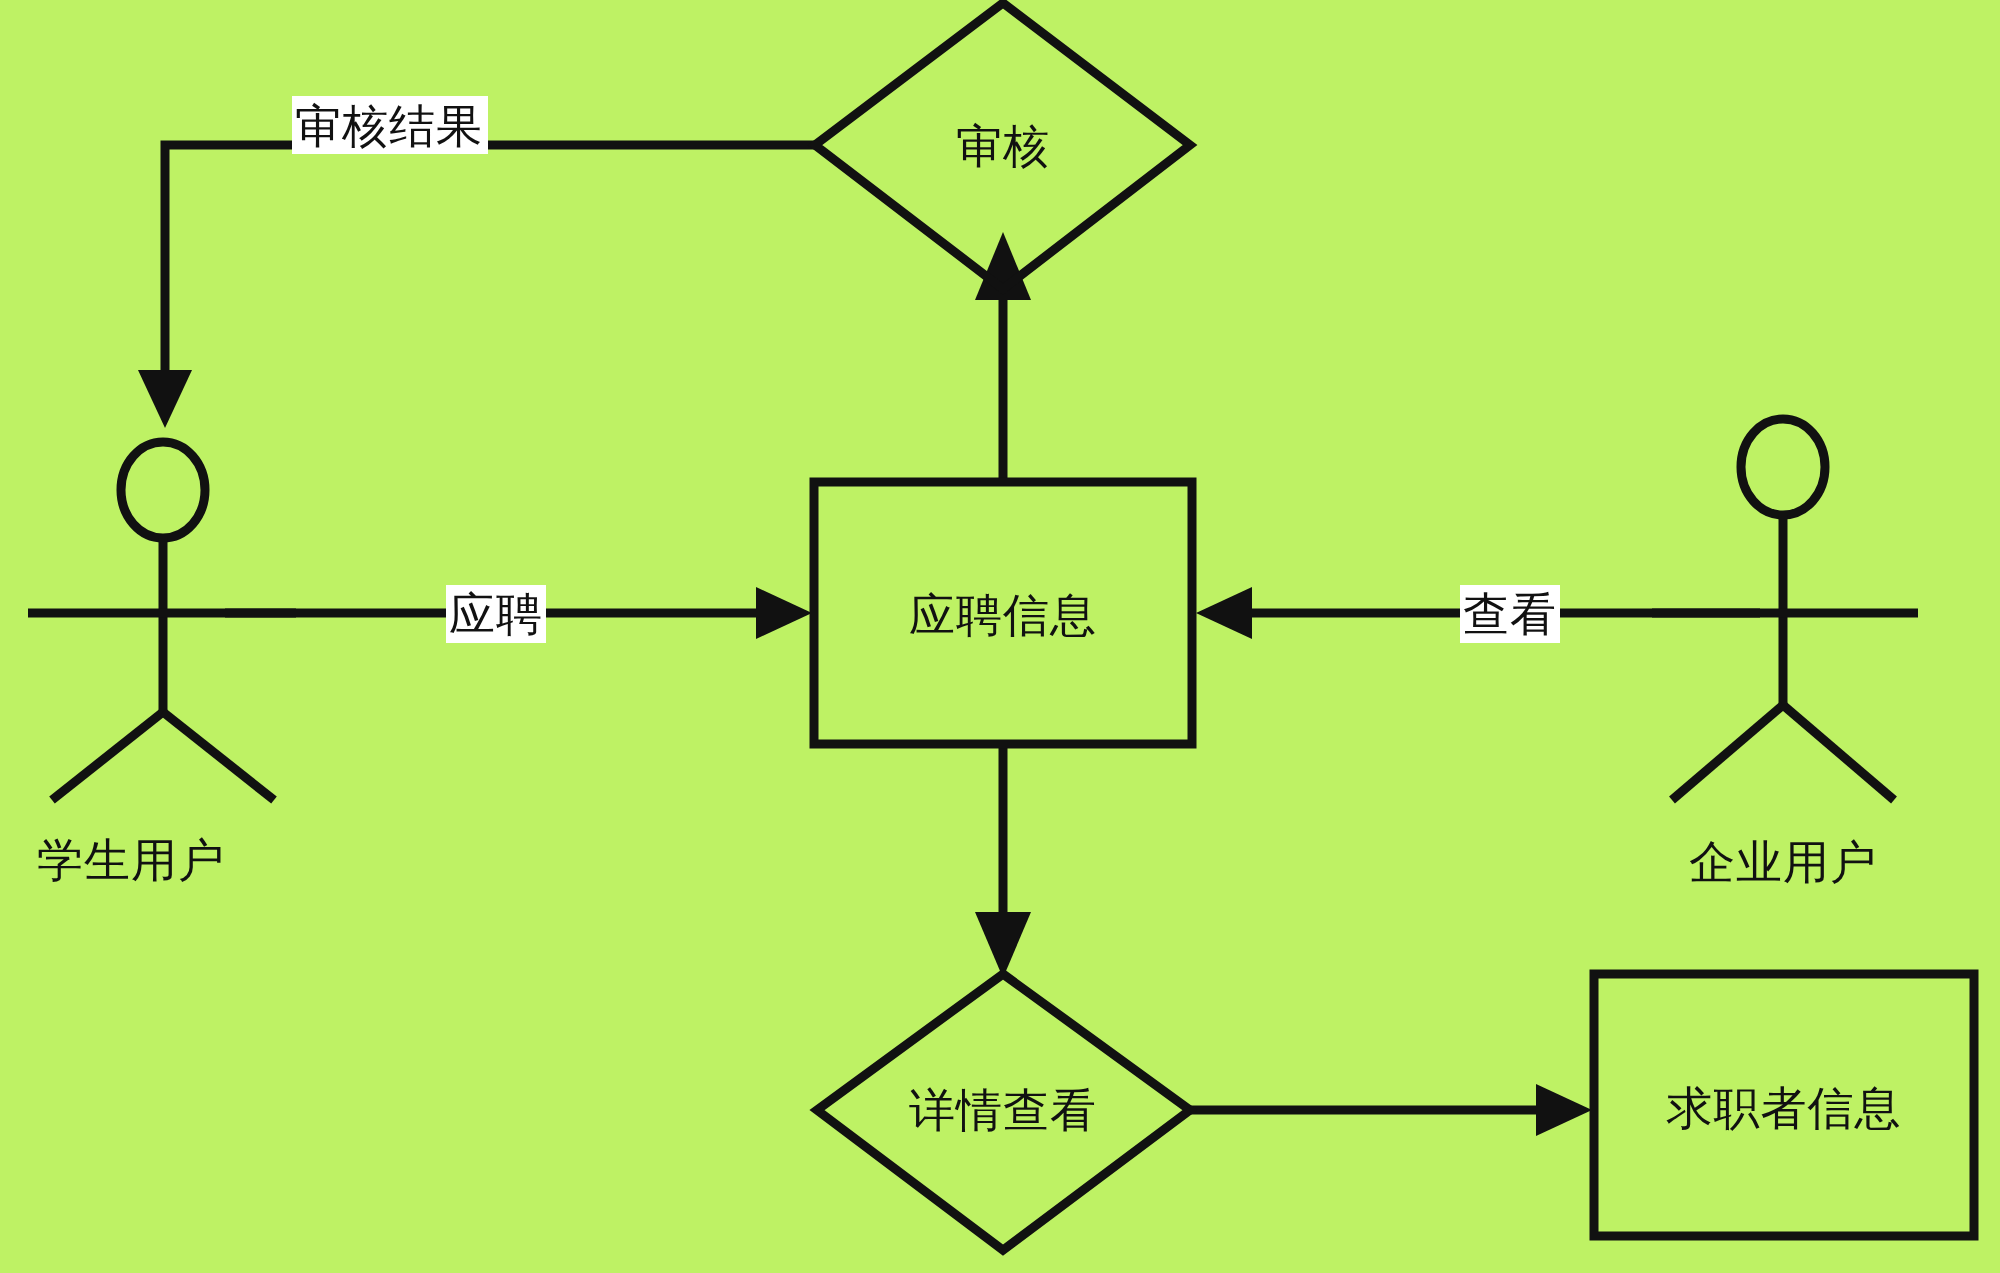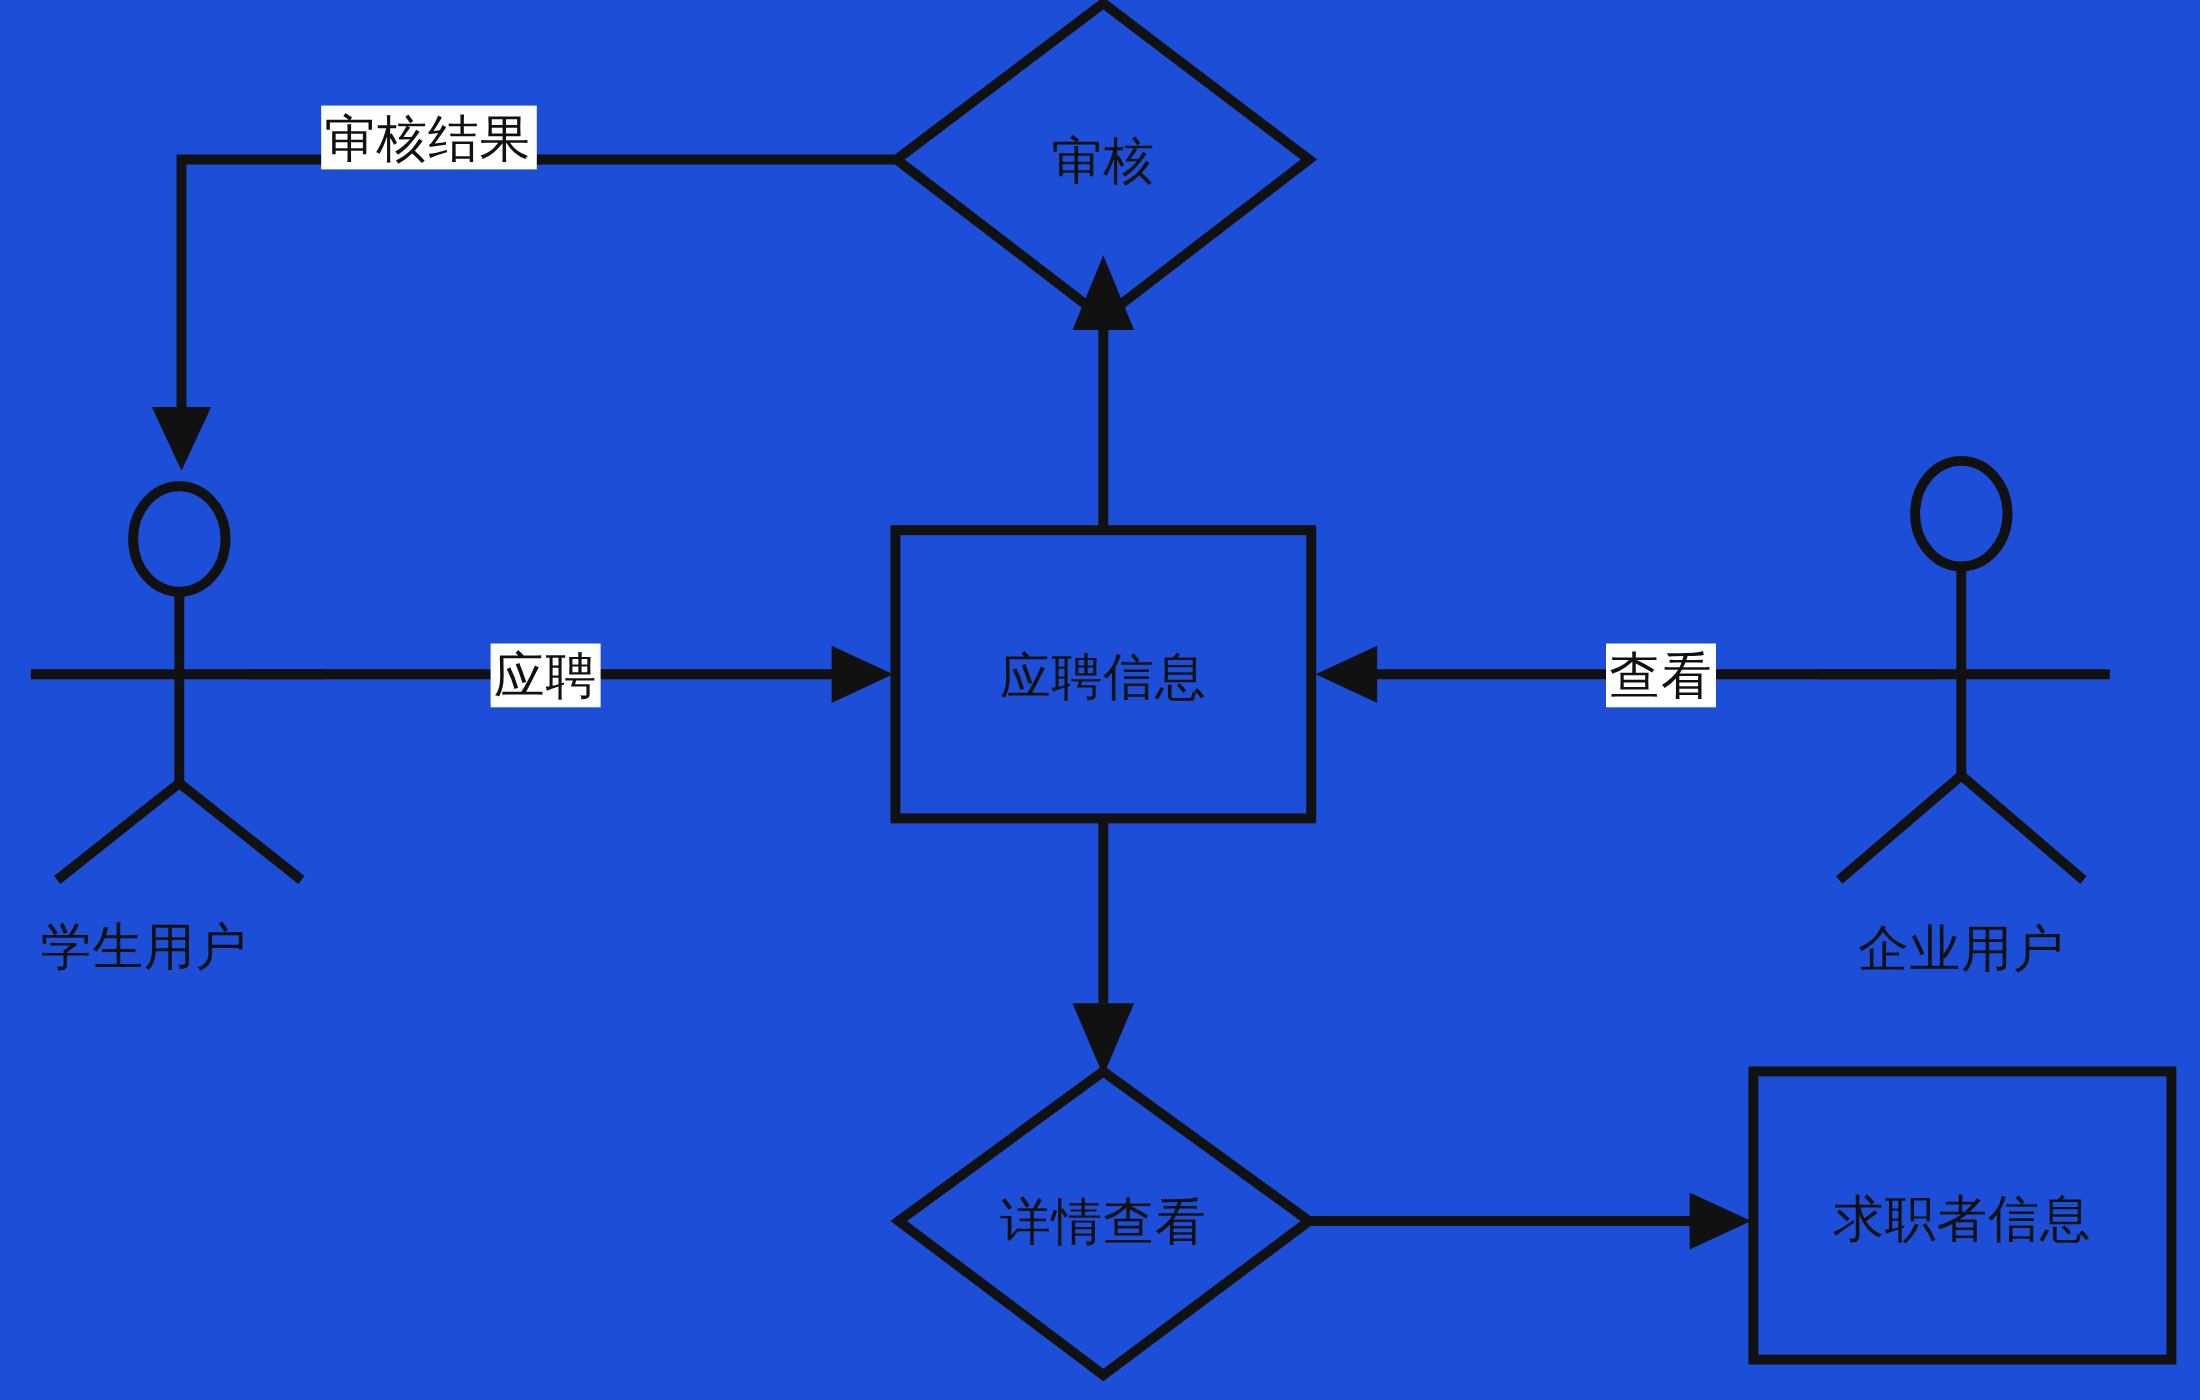--- a/index.html
+++ b/index.html
@@ -7,21 +7,21 @@
     padding: 0;
     background: #ffffff;
   }
   body {
     font-family: "DejaVu Sans", "Liberation Sans", sans-serif;
   }
   #diagram-root {
     position: relative;
     width: 2000px;
     height: 1273px;
-    background: #1d4ed8;
+    background: #bef264;
     overflow: hidden;
   }
   svg.diagram-canvas {
     display: block;
     width: 2000px;
     height: 1273px;
   }
   .shape-stroke {
     fill: none;
     stroke: #111111;

